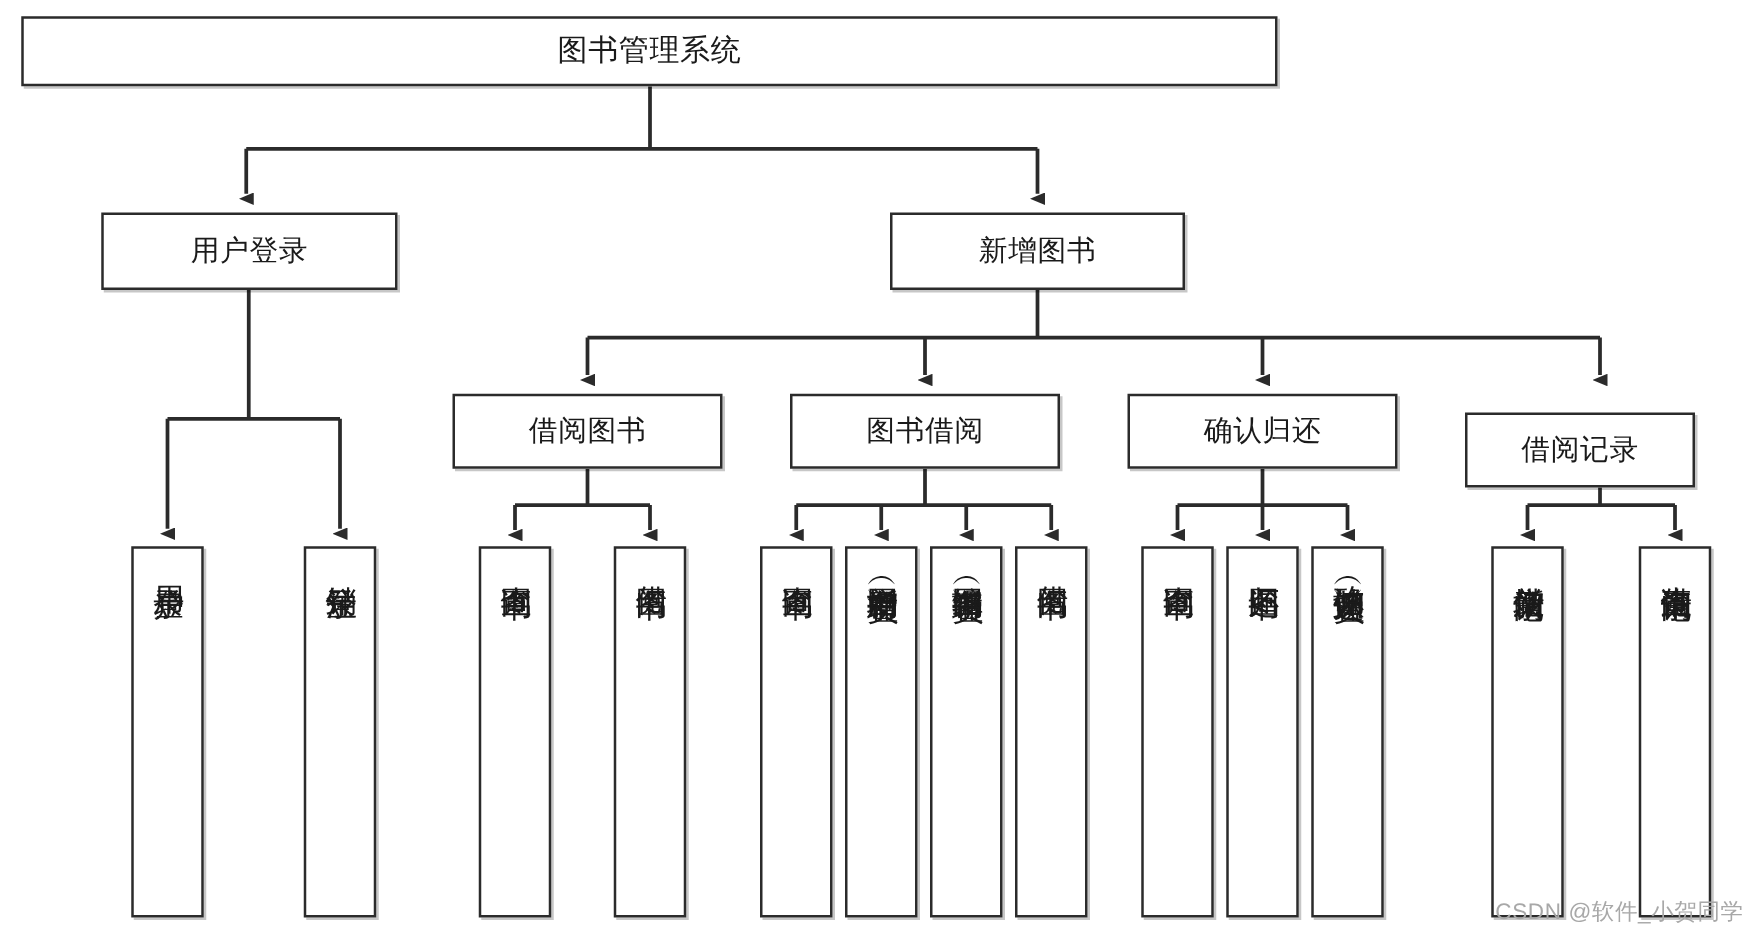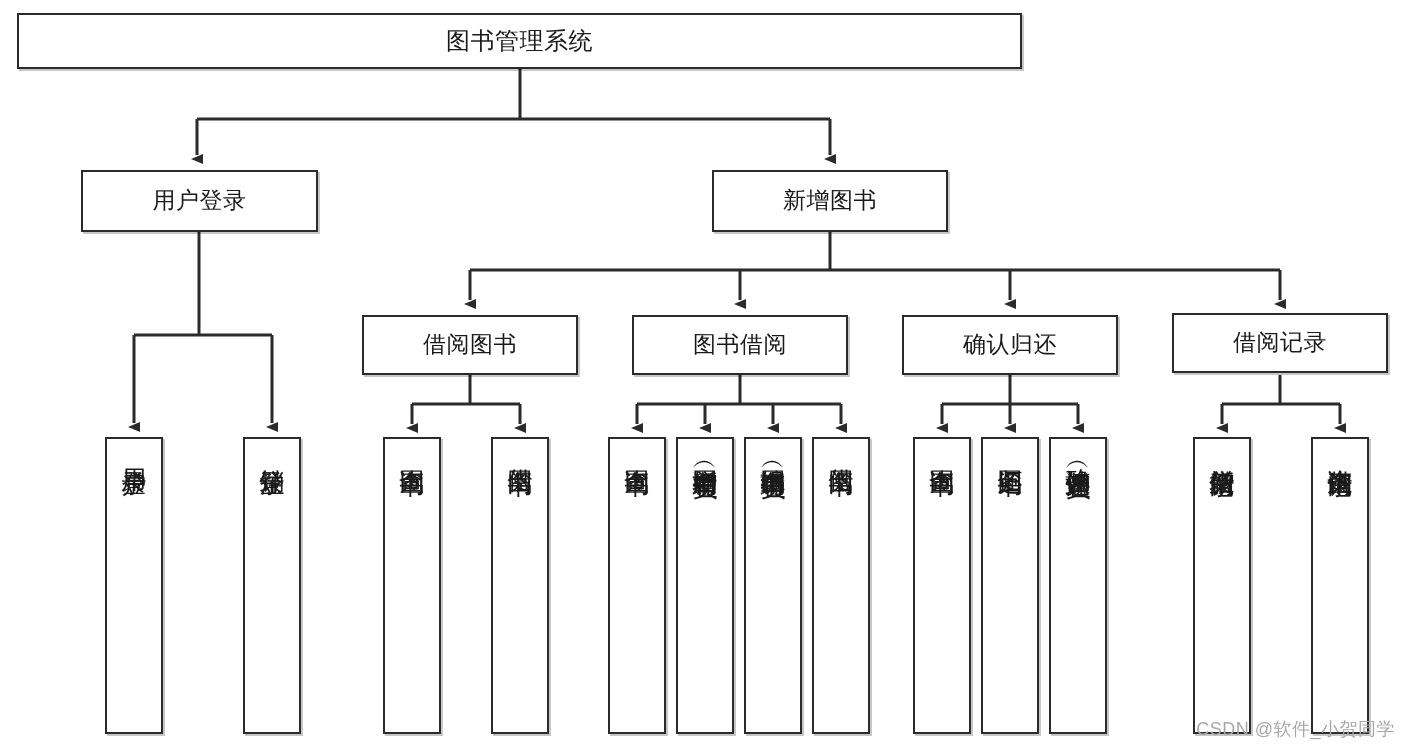--- a/index.html
+++ b/index.html
@@ -142,21 +142,21 @@
 
   <div class="node horiz" style="left:362px; top:315px; width:216px; height:60px;">
     <span class="lbl">借阅图书</span>
   </div>
   <div class="node horiz" style="left:632px; top:315px; width:216px; height:60px;font-family:Liberation Serif, serif;">
     <span class="lbl">图书借阅</span>
   </div>
   <div class="node horiz" style="left:902px; top:315px; width:216px; height:60px;">
     <span class="lbl">确认归还</span>
   </div>
-  <div class="node horiz" style="left:1172px; top:313px; width:216px; height:60px;">
+  <div class="node horiz" style="left:1172px; top:330px; width:184px; height:60px;">
     <span class="lbl">借阅记录</span>
   </div>
 
   <div class="node vert" style="left:105px; top:437px; width:58px; height:297px;">
     <span class="lbl">用户登录</span>
   </div>
   <div class="node vert" style="left:243px; top:437px; width:58px; height:297px;">
     <span class="lbl">注销登录</span>
   </div>
 

